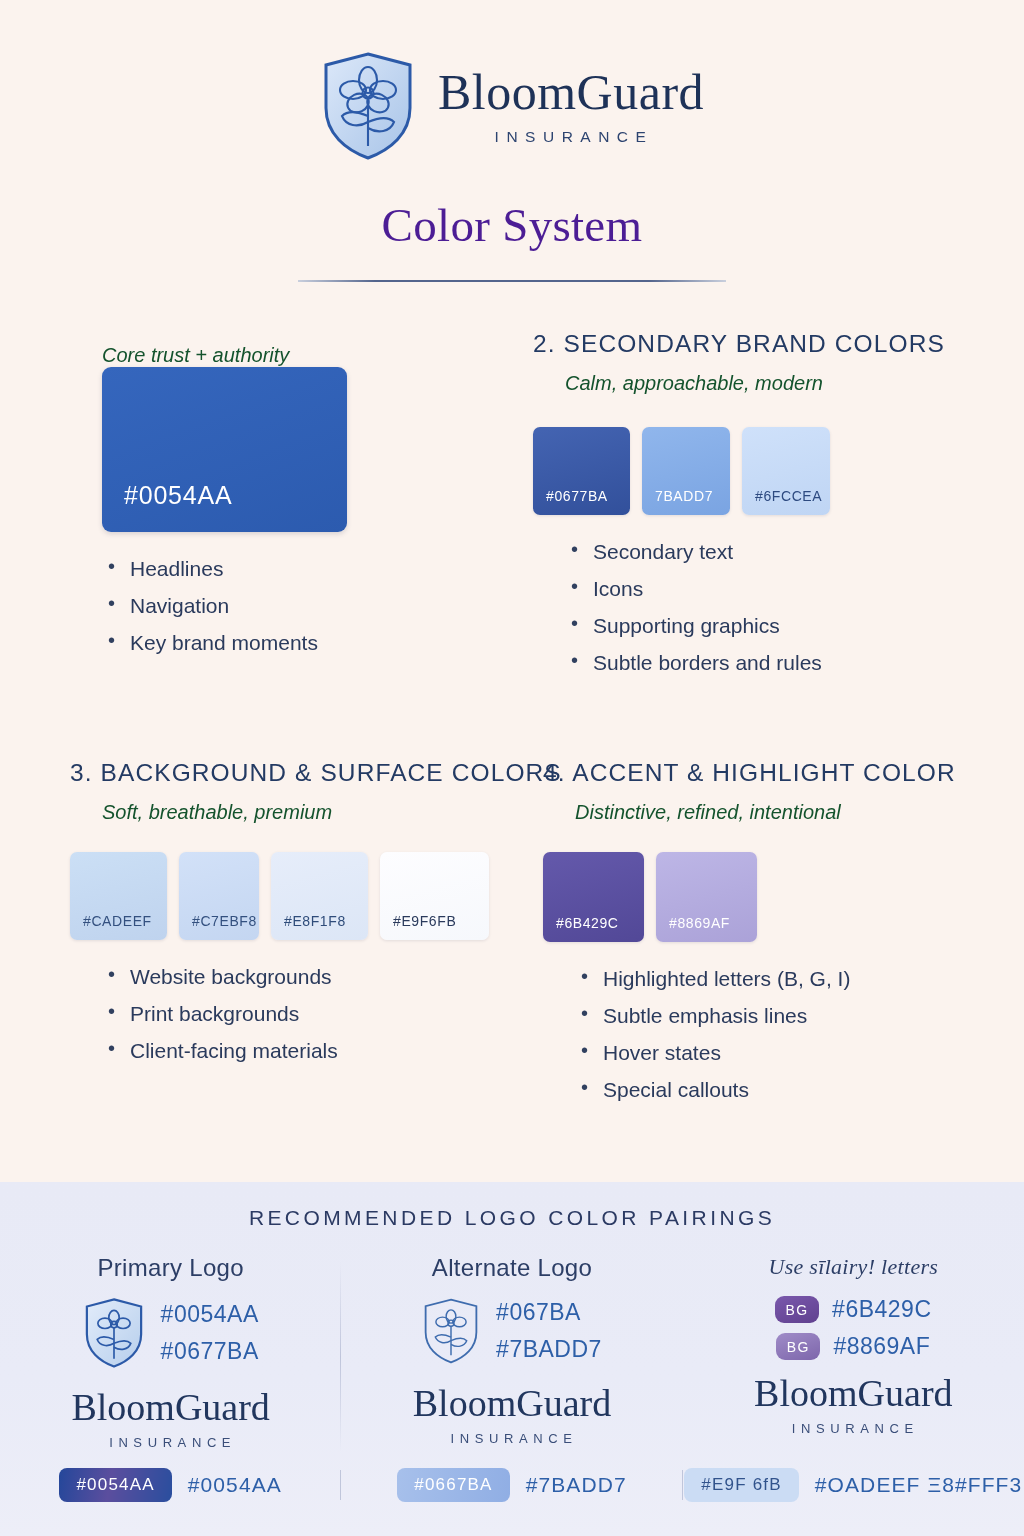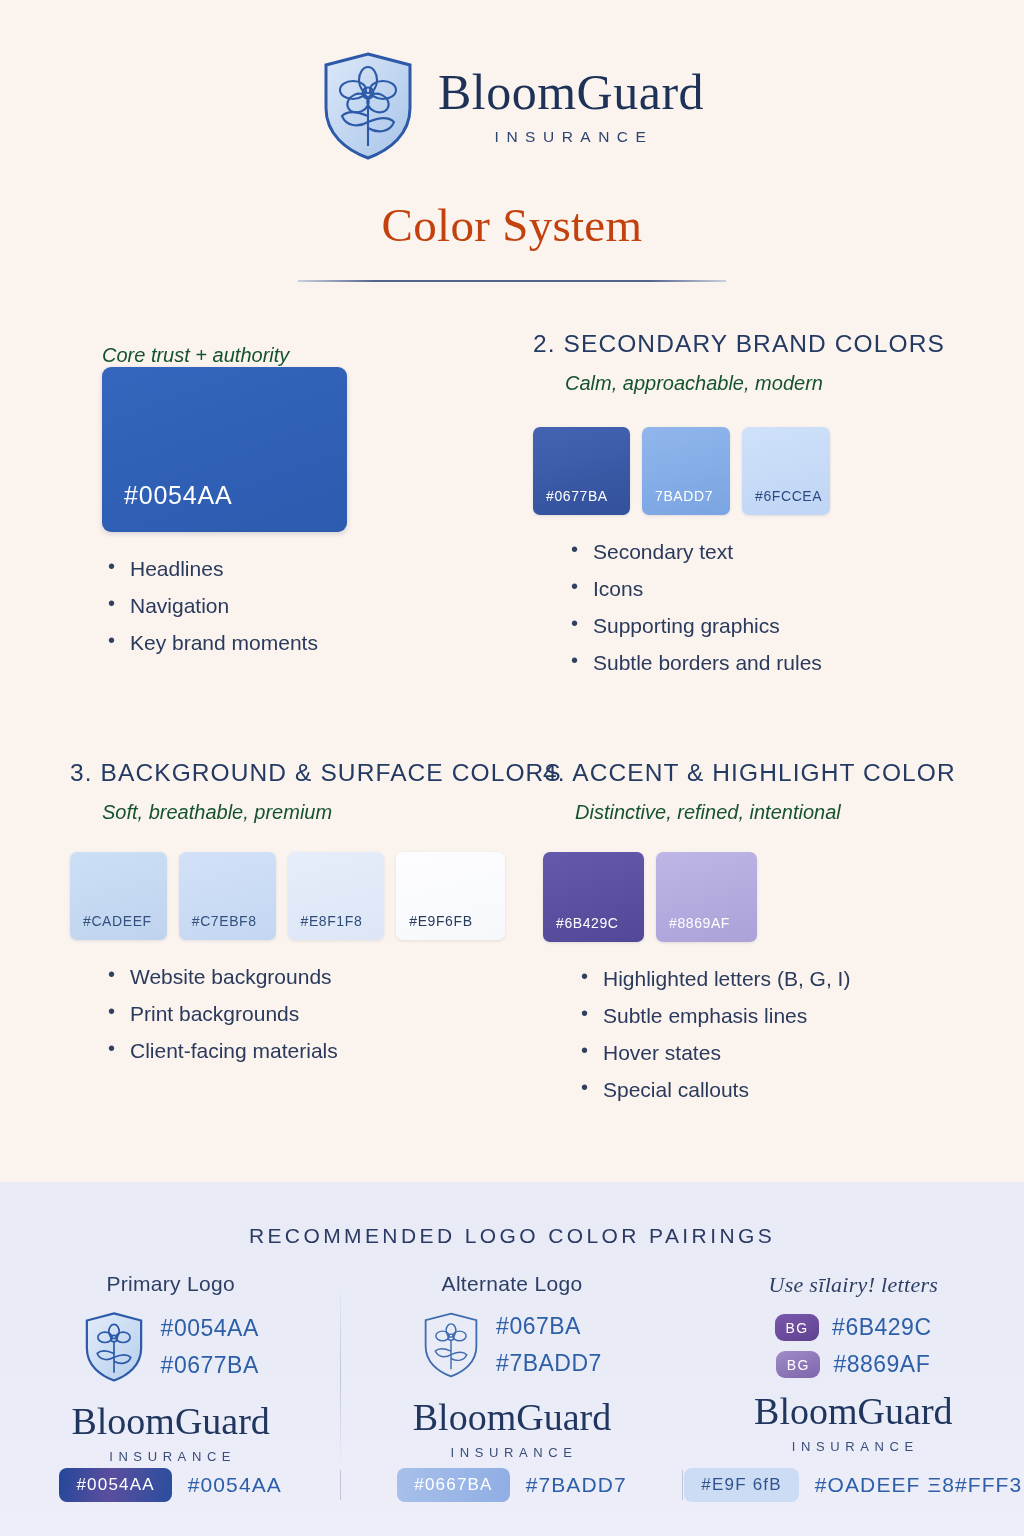--- a/index.html
+++ b/index.html
@@ -22,21 +22,21 @@
     font-family:"Liberation Serif", serif;
     font-size:50px; color:#1E3258; letter-spacing:.5px; line-height:1;
   }
   .wordmark-sub{
     font-size:15.5px; color:#2D4470; letter-spacing:7.5px;
     margin-top:11px; margin-left:6px;
   }
 
   .page-title{
     font-family:"Liberation Serif", serif;
-    font-size:47px; color:#c2410c; text-align:center;
+    font-size:47px; color:#4c1d95; text-align:center;
     margin-top:36px; letter-spacing:.3px;
   }
   .title-rule{
     width:428px; height:1.5px; margin:28px auto 0;
     background:linear-gradient(90deg,#c9cfdd,#53648c 18%,#53648c 82%,#c9cfdd);
   }
 
   
   .grid{
     display:grid; grid-template-columns:505px 519px;
@@ -91,29 +91,29 @@
   .sec2-list{ margin-left:14px; }
   .sec4-list{ margin-left:16px; }
 
   
   .pairings{
     position:absolute; left:0; top:1182px; width:1024px; height:354px;
     background:linear-gradient(180deg,#E8EAF6 0%,#E9EBF7 55%,#EDEEF8 100%);
   }
   .pairings-title{
     text-align:center; font-size:21px; color:#2B3A63;
-    letter-spacing:3.4px; padding-top:42px;
+    letter-spacing:3.4px; padding-top:24px;
   }
   .pair-cols{
     display:grid; grid-template-columns:repeat(3,1fr);
     margin-top:24px; position:relative;
   }
   .pair-col{ display:flex; flex-direction:column; align-items:center; position:relative; }
   .pair-label{
-    font-size:21px; color:#2C3E66; letter-spacing:.3px;
+    font-size:24px; color:#2C3E66; letter-spacing:.3px;
   }
   .pair-label.italic{ font-family:"Liberation Serif", serif; font-style:italic; font-size:22px; }
 
   .pair-mid{ display:flex; align-items:center; gap:16px; margin-top:14px; }
   .pair-hexes{ display:flex; flex-direction:column; gap:10px; }
   .pair-hex{ font-size:23px; color:#2D5FA8; letter-spacing:.5px; }
 
   .badge-row{ display:flex; align-items:center; gap:13px; }
   .bg-badge{
     width:44px; height:27px; border-radius:9px;
@@ -222,21 +222,21 @@
 
 <div class="grid" style="margin-top:70px;">
 
   <div class="sec">
     <div class="sec-head">3. BACKGROUND &amp; SURFACE COLORS</div>
     <div class="sec-sub">Soft, breathable, premium</div>
     <div class="swatch-row" style="margin-top:28px;">
       <div class="swatch" style="width:97px;height:88px;background:linear-gradient(165deg,#CBDFF5,#BFD3EE)">
         <span style="color:#33507F">#CADEEF</span>
       </div>
-      <div class="swatch" style="width:97px;height:88px;background:linear-gradient(165deg,#D2E1F8,#C4D6F1)">
+      <div class="swatch" style="width:80px;height:88px;background:linear-gradient(165deg,#D2E1F8,#C4D6F1)">
         <span style="color:#33507F">#C7EBF8</span>
       </div>
       <div class="swatch" style="width:97px;height:88px;background:linear-gradient(165deg,#E6EDFA,#DCE6F6)">
         <span style="color:#2F4C7A">#E8F1F8</span>
       </div>
       <div class="swatch" style="width:109px;height:88px;background:linear-gradient(165deg,#FDFDFF,#F6F8FC)">
         <span style="color:#2A3A5C">#E9F6FB</span>
       </div>
     </div>
     <ul class="uses">

